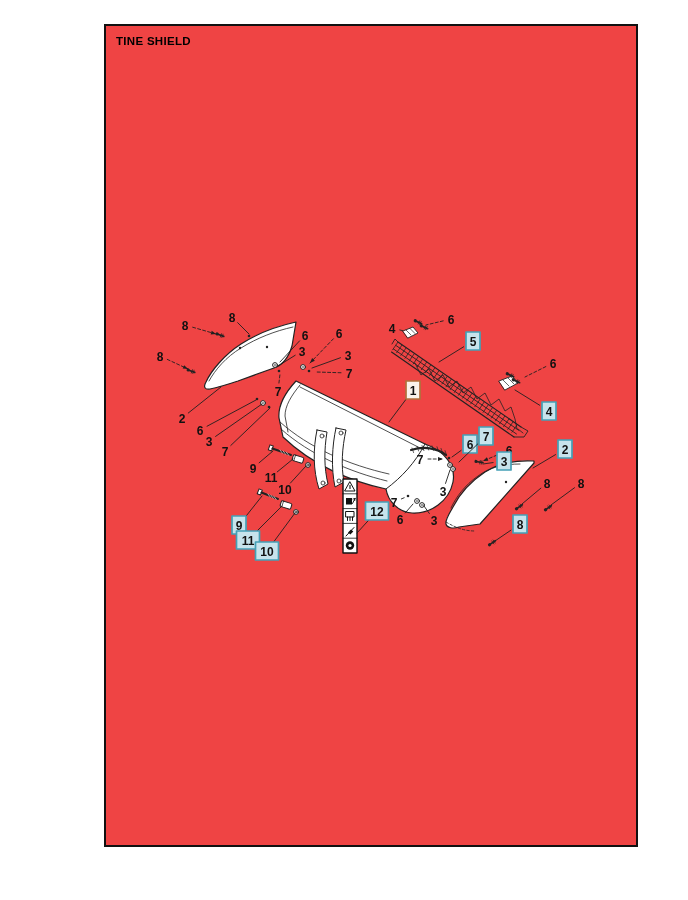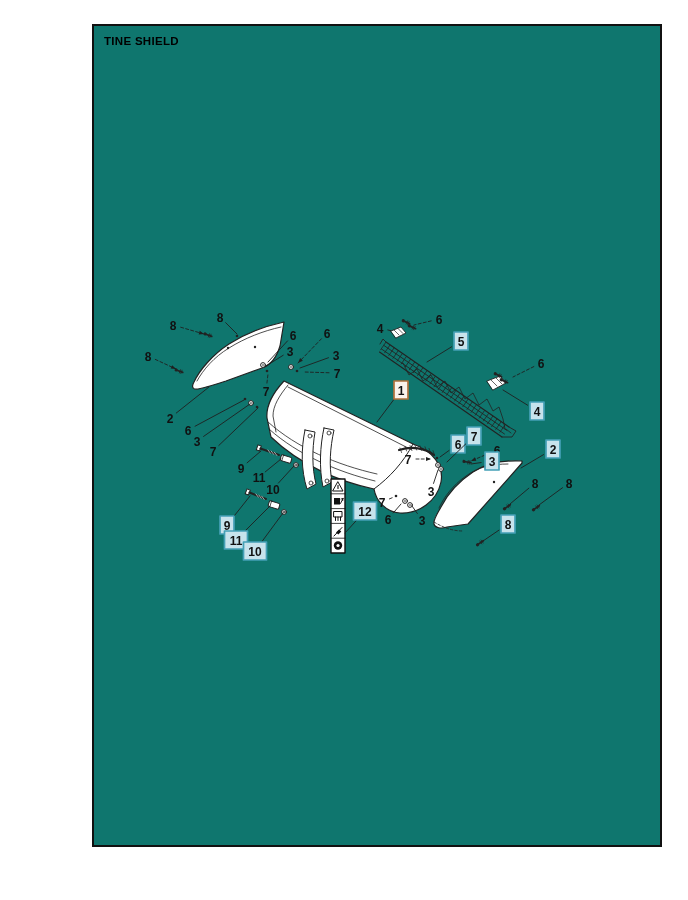--- a/index.html
+++ b/index.html
@@ -1,17 +1,17 @@
 <!DOCTYPE html>
 <html><head>
 <meta charset="utf-8">
 <style>
   html,body{margin:0;padding:0;background:#ffffff;}
   body{width:688px;height:900px;position:relative;font-family:"Liberation Sans",sans-serif;overflow:hidden;}
-  .page{position:absolute;left:92px;top:24px;width:530px;height:819px;border:2px solid #111;background:#0f766e;padding-left:36px;}
+  .page{position:absolute;left:104px;top:24px;width:530px;height:819px;border:2px solid #111;background:#ef4444;}
   .page-title{position:absolute;left:10px;top:9px;font-size:11.5px;font-weight:bold;color:#000;letter-spacing:.3px;}
   svg{position:absolute;left:0;top:0;}
   svg text{font-family:"Liberation Sans",sans-serif;}
 </style>
 </head>
 <body>
 
 <div class="page">
   <div class="page-title">TINE SHIELD</div>
 

